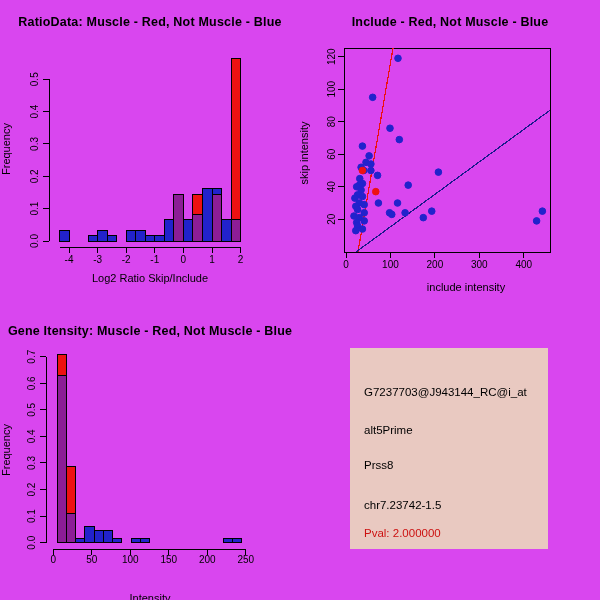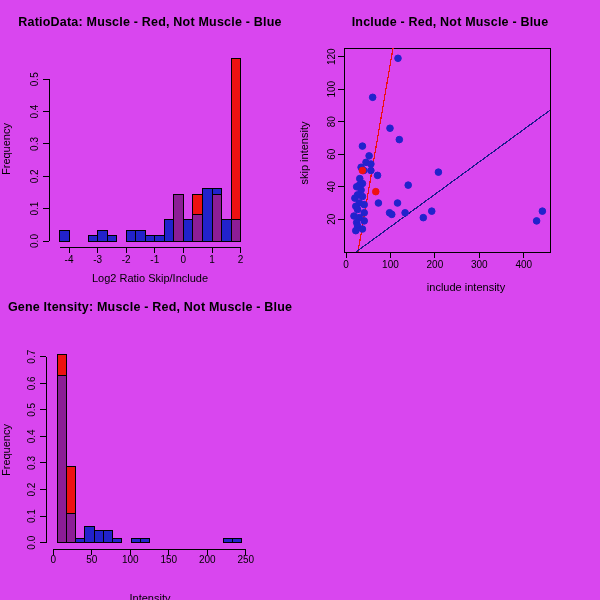--- a/index.html
+++ b/index.html
@@ -148,21 +148,21 @@
       <circle cx="131.7499" cy="211.15" r="3.3" fill="#2222CC" stroke="#2222CC"></circle>
       <circle cx="138.4144" cy="172.12600000000003" r="3.3" fill="#2222CC" stroke="#2222CC"></circle>
       <circle cx="242.3806" cy="211.15" r="3.3" fill="#2222CC" stroke="#2222CC"></circle>
       <circle cx="236.60469999999998" cy="220.906" r="3.3" fill="#2222CC" stroke="#2222CC"></circle>
       <circle cx="62.439099999999996" cy="170.5" r="3.3" fill="#EE1111" stroke="#EE1111"></circle>
       <circle cx="75.7681" cy="191.638" r="3.3" fill="#EE1111" stroke="#EE1111"></circle>
     </svg>
   <div class="axis-ylabel" style="left:240px;top:146px;">skip intensity</div>
   <div class="axis-xlabel" style="left:316px;top:281px;">include intensity</div>
 
-  <div class="chart-title" style="left:0;top:300px;">Gene Itensity: Muscle - Red, Not Muscle - Blue</div>
+  <div class="chart-title" style="left:0;top:324px;">Gene Itensity: Muscle - Red, Not Muscle - Blue</div>
   <svg id="svg-hist2" class="panel-svg" style="left:0;top:300px;" width="300" height="300">
       <line x1="53.3" y1="249" x2="245.8" y2="249" stroke="#000"></line>
       <line x1="53.3" y1="249" x2="53.3" y2="255" stroke="#000"></line>
       <text x="53.3" y="263" text-anchor="middle" font-size="10px" fill="#000">0</text>
       <line x1="91.8" y1="249" x2="91.8" y2="255" stroke="#000"></line>
       <text x="91.8" y="263" text-anchor="middle" font-size="10px" fill="#000">50</text>
       <line x1="130.3" y1="249" x2="130.3" y2="255" stroke="#000"></line>
       <text x="130.3" y="263" text-anchor="middle" font-size="10px" fill="#000">100</text>
       <line x1="168.8" y1="249" x2="168.8" y2="255" stroke="#000"></line>
       <text x="168.8" y="263" text-anchor="middle" font-size="10px" fill="#000">150</text>
@@ -197,14 +197,21 @@
       <rect x="103.35" y="230.74349999999998" width="9.240000000000009" height="11.956499999999998" fill="#2222CC" stroke="#000"></rect>
       <rect x="112.59" y="238.7145" width="9.239999999999995" height="3.9854999999999996" fill="#2222CC" stroke="#000"></rect>
       <rect x="131.07" y="238.7145" width="9.240000000000009" height="3.9854999999999996" fill="#2222CC" stroke="#000"></rect>
       <rect x="140.31" y="238.7145" width="9.240000000000009" height="3.9854999999999996" fill="#2222CC" stroke="#000"></rect>
       <rect x="223.47000000000003" y="238.7145" width="9.239999999999952" height="3.9854999999999996" fill="#2222CC" stroke="#000"></rect>
       <rect x="232.70999999999998" y="238.7145" width="9.240000000000009" height="3.9854999999999996" fill="#2222CC" stroke="#000"></rect>
     </svg>
   <div class="axis-ylabel" style="left:-58px;top:443px;">Frequency</div>
   <div class="axis-xlabel" style="left:0;top:592px;">Intensity</div>
 
+  <div id="info-box" style="background: rgb(233, 201, 193);">
+    <div class="info-line" style="top:38px;">G7237703@J943144_RC@i_at</div>
+    <div class="info-line" style="top:76px;">alt5Prime</div>
+    <div class="info-line" style="top:111px;">Prss8</div>
+    <div class="info-line" style="top:151px;">chr7.23742-1.5</div>
+    <div class="info-line" id="pval-line" style="top: 179px; color: rgb(204, 17, 17);">Pval: 2.000000</div>
+  </div>
 
 </div>
 
 </body></html>

